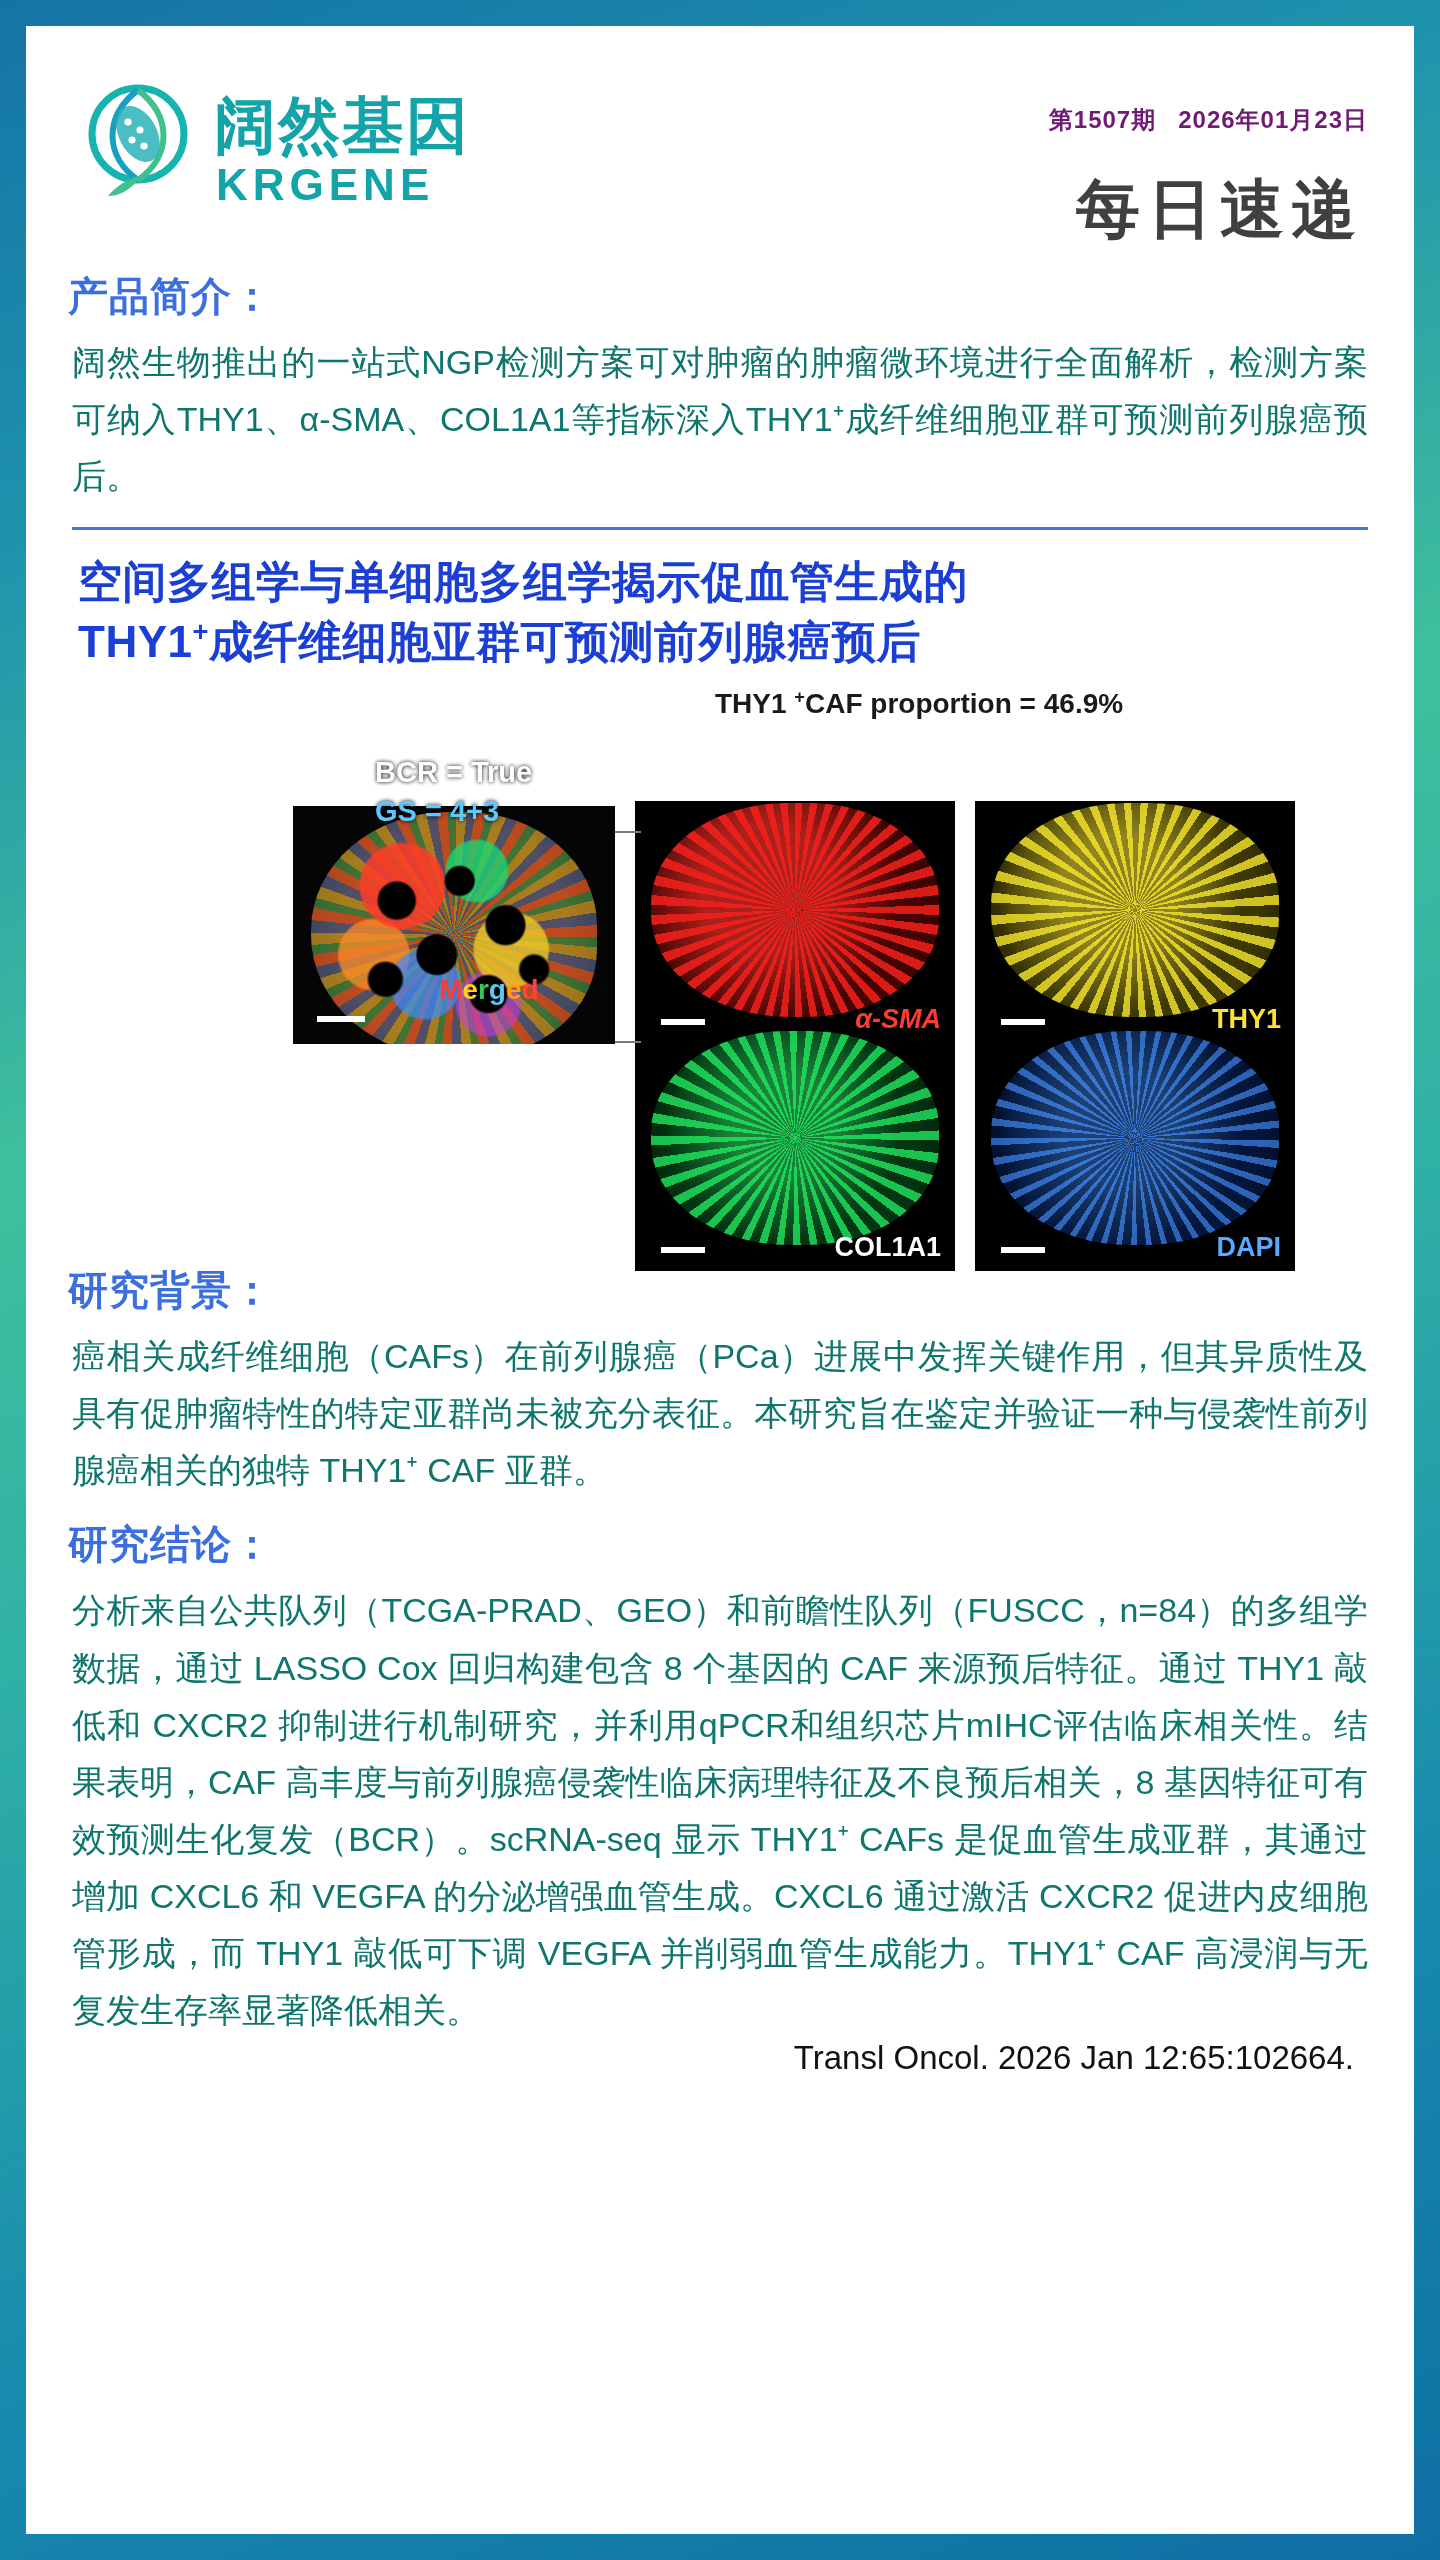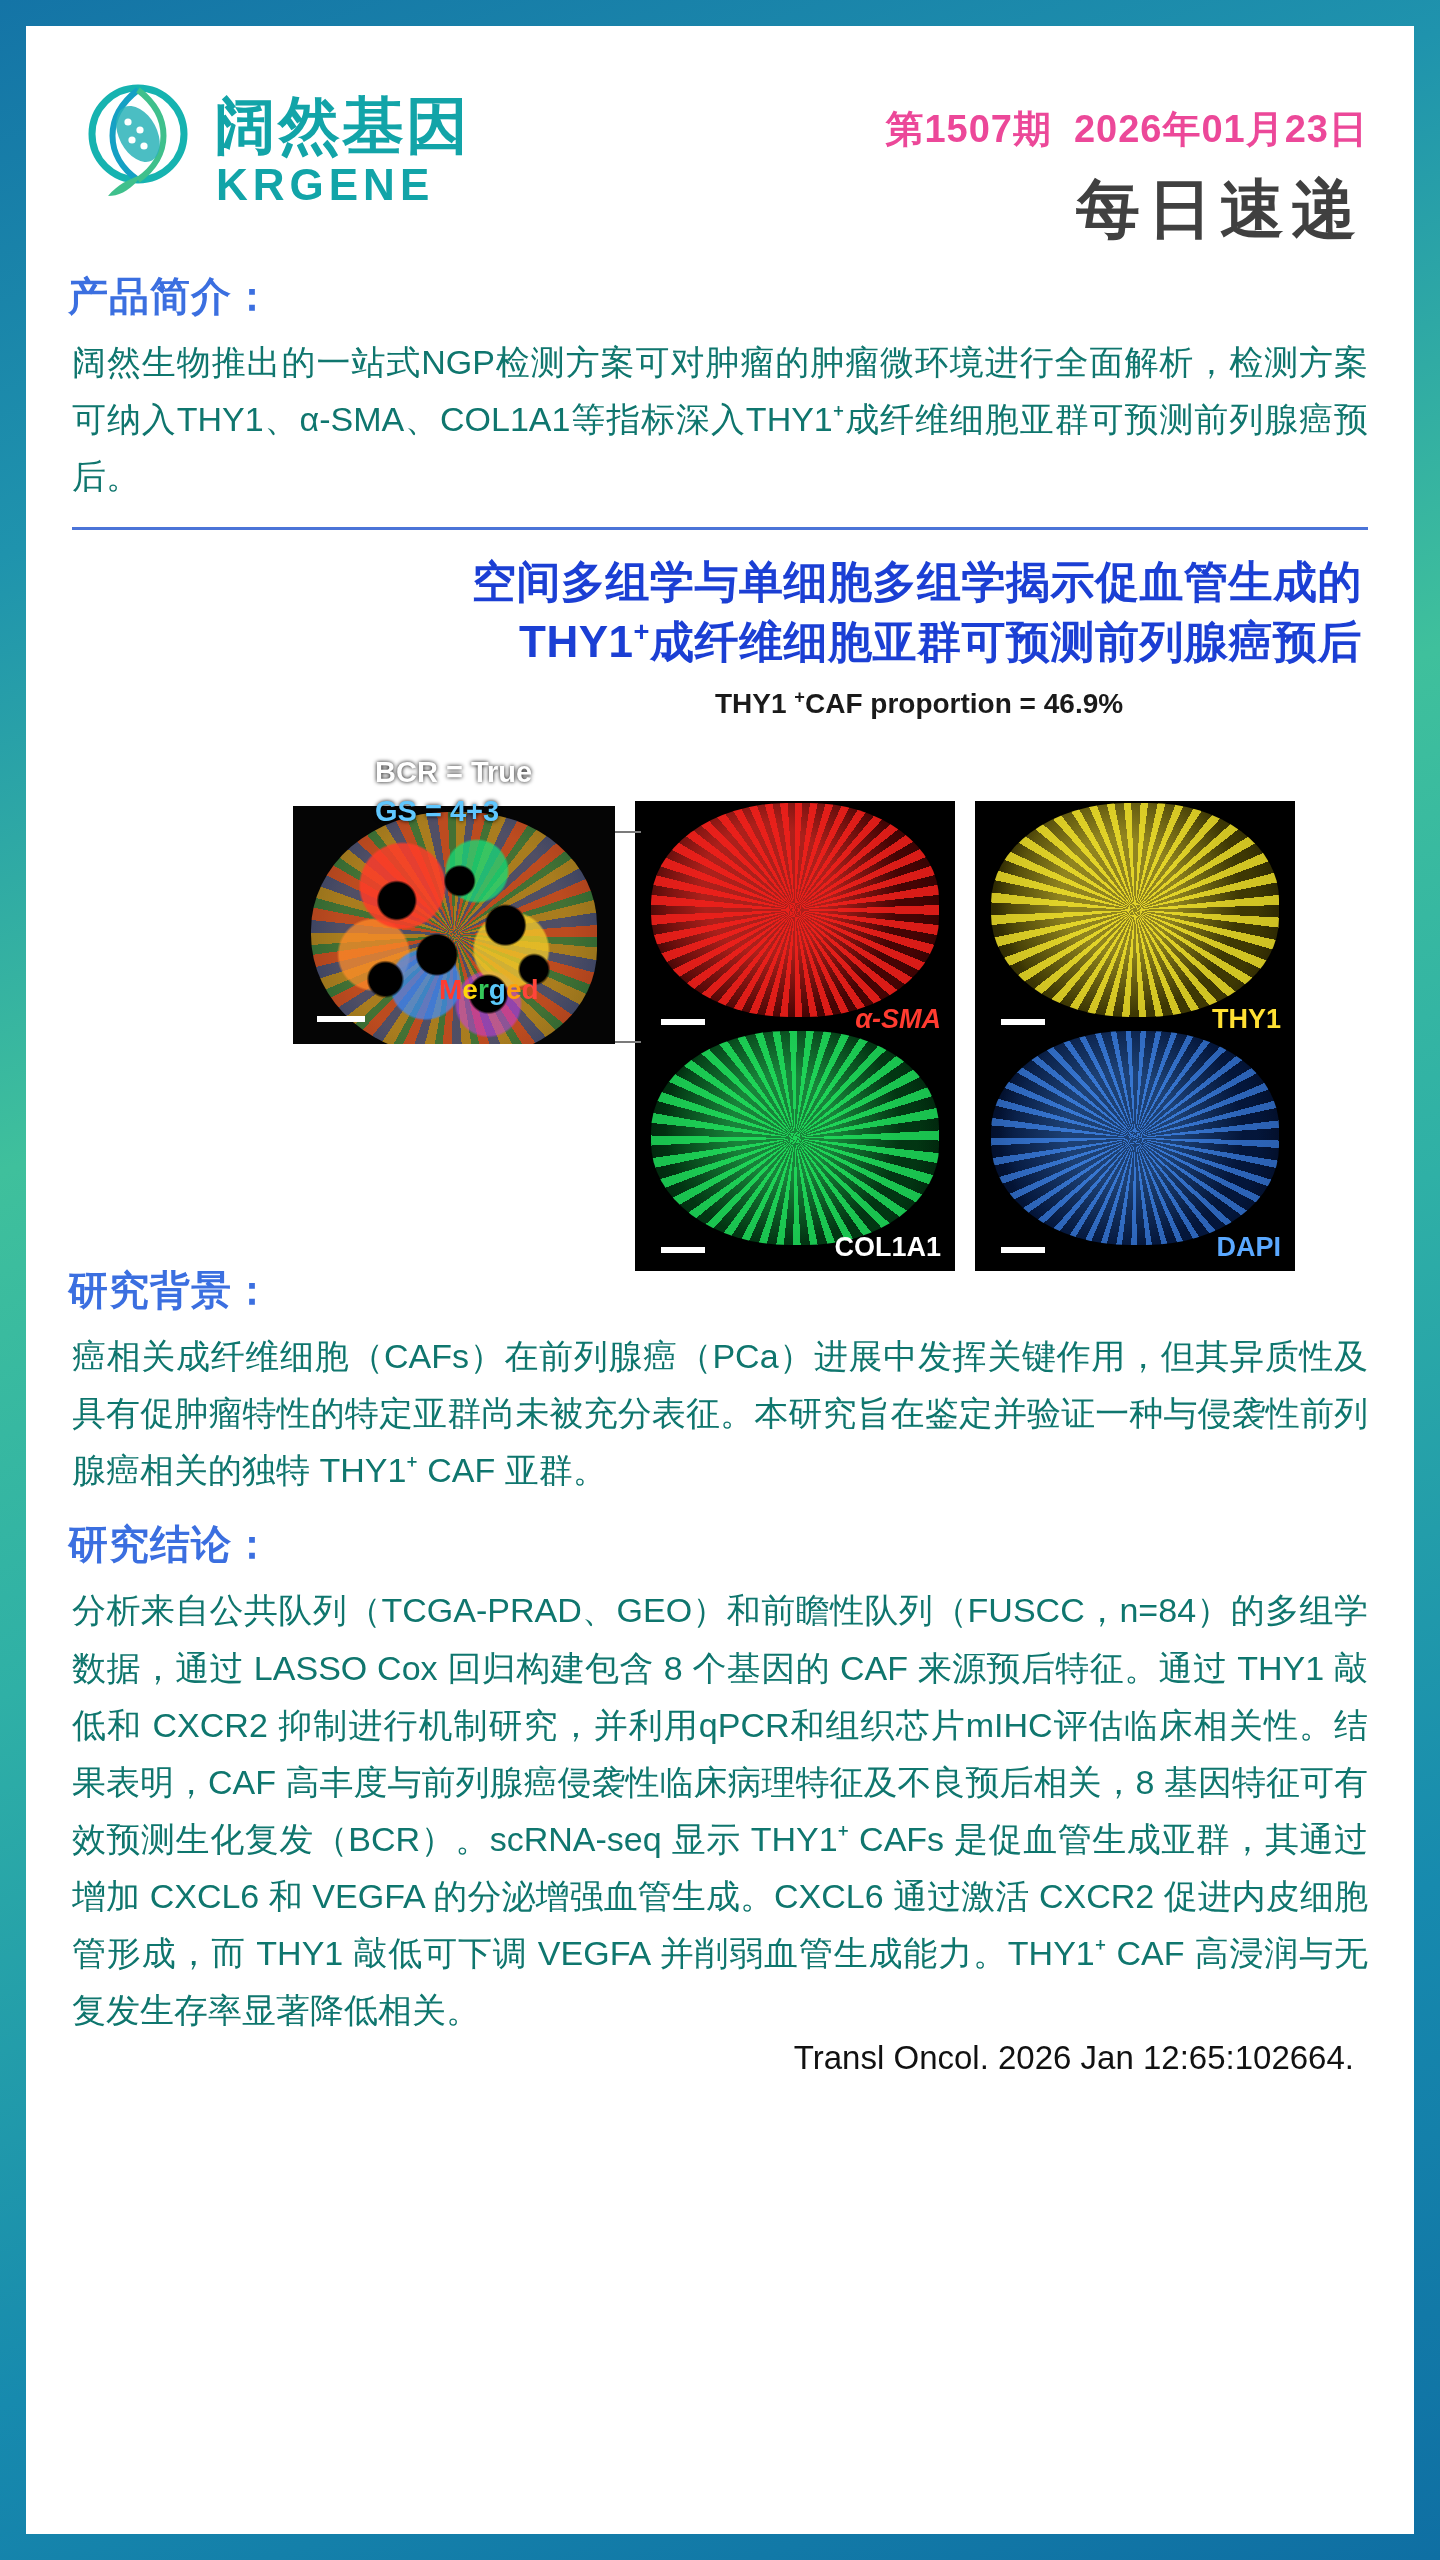--- a/index.html
+++ b/index.html
@@ -69,23 +69,23 @@
     font-size: 44px;
     font-weight: 700;
     color: #12a4a8;
     letter-spacing: 5px;
   }
 
   .issue-line {
     position: absolute;
     right: 46px;
     top: 78px;
-    font-size: 38px;
-    font-weight: 700;
-    color: #ec4899;
+    font-size: 24px;
+    font-weight: 700;
+    color: #701a75;
     letter-spacing: 1px;
     white-space: nowrap;
   }
   .issue-line .gap { display: inline-block; width: 22px; }
 
   .daily-title {
     position: absolute;
     right: 50px;
     top: 140px;
     font-size: 64px;
@@ -120,21 +120,21 @@
     background: #4b74d8;
     margin: 22px 46px 0 46px;
   }
 
   
   .study-title {
     color: #1b3fd4;
     font-size: 44px;
     font-weight: 700;
     line-height: 1.35;
-    text-align: right;
+    text-align: left;
     margin: 22px 52px 0 52px;
     letter-spacing: 0.5px;
   }
   .study-title sup { font-size: 0.62em; vertical-align: super; }
 
   
   .figure {
     position: relative;
     margin: 10px auto 0 auto;
     width: 1290px;

